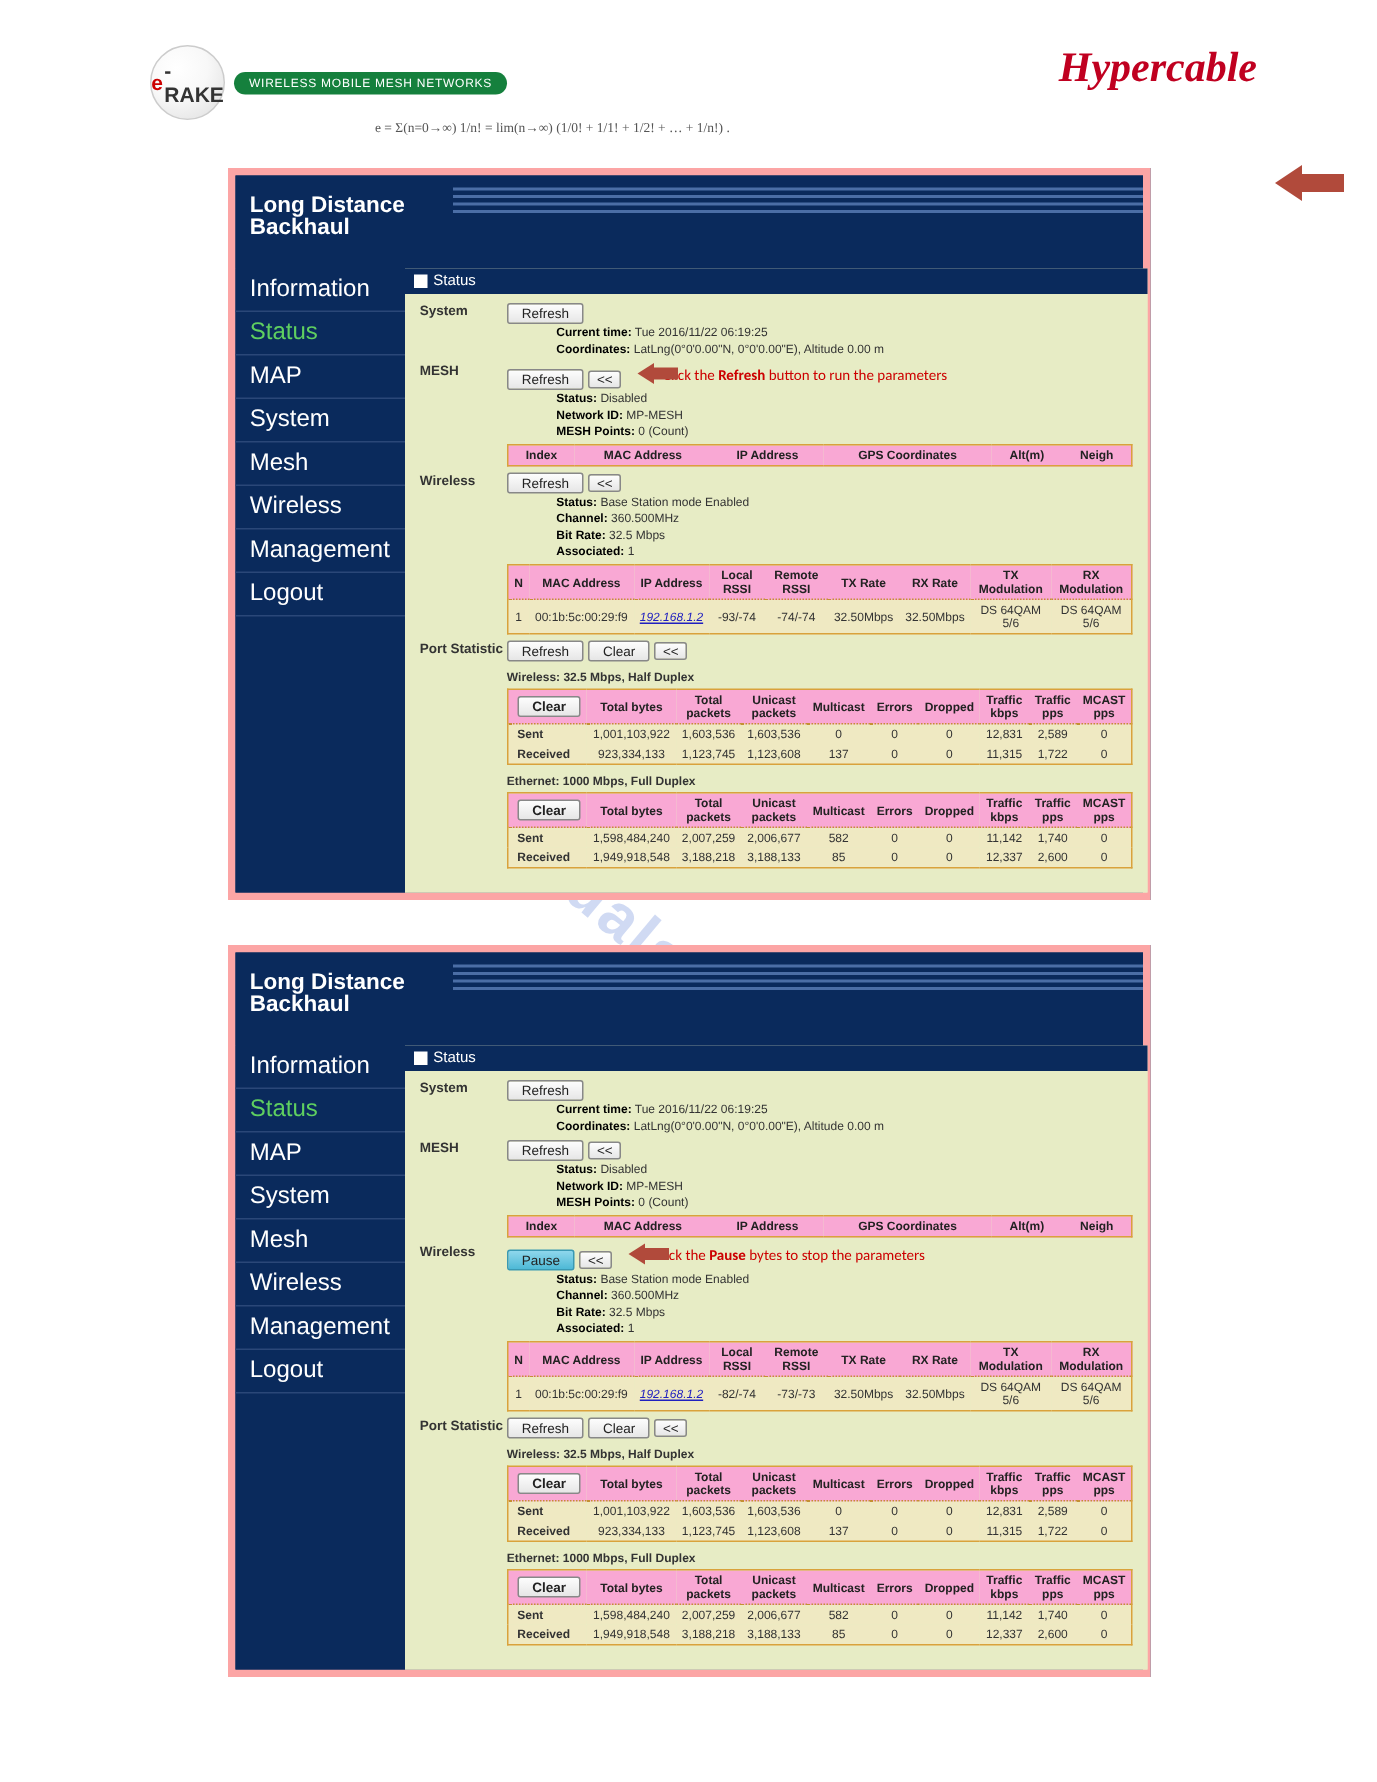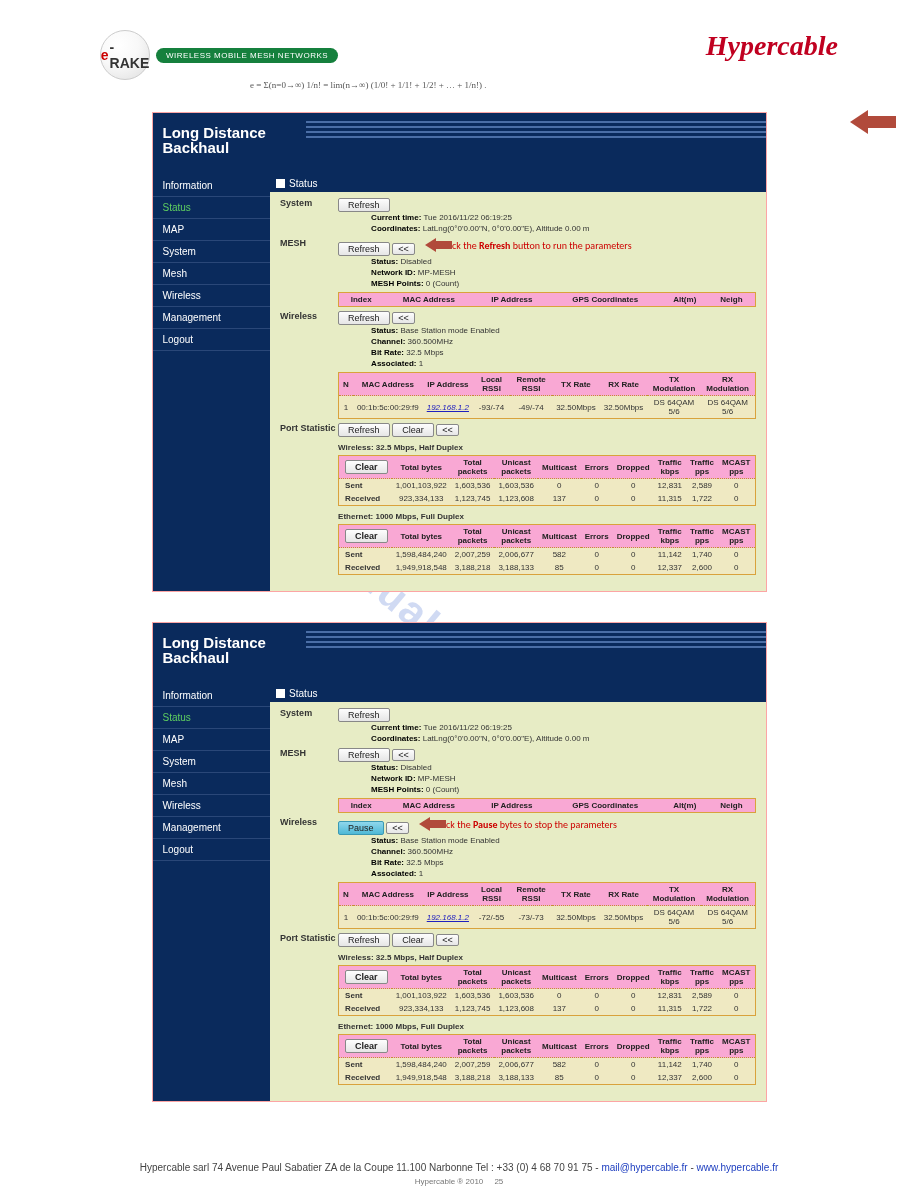--- a/index.html
+++ b/index.html
@@ -58,37 +58,37 @@
   }
   .arrow-left.small {
     border-top-width: 7px; border-bottom-width: 7px; border-right-width: 11px;
   }
   .arrow-left.small::after { width: 16px; height: 8px; left: 11px; top: -4px; }
 
   
   .app {
     width: 615px; margin: 12px auto 30px auto;
     background: #0a2a5c;
-    border: 1px solid #fca5a5;
+    border: 5px solid #fca5a5;
     position: relative;
   }
   .app-header {
     background: #0a2a5c; color: #fff; padding: 12px 10px 20px 10px;
     font-family: Arial; font-weight: bold; font-size: 15px;
     line-height: 15px;
   }
   .app-header .stripes {
     position: absolute; right: 0; top: 8px; width: 460px;
   }
   .app-header .stripes div { height: 2px; background: #4b6ea6; margin-bottom: 3px; }
   .app-body { display: flex; }
   .sidebar { width: 135px; background: #0a2a5c; }
   .nav-item {
     display: block; padding: 5px 10px; color: #fff;
-    border-bottom: 1px solid #2a4778; font-size: 10px;
+    border-bottom: 1px solid #2a4778; font-size: 16px;
   }
   .nav-item.active { color: #5fcf60; }
   .content-wrap { flex: 1; background: #e7ecc5; }
   .content-titlebar {
     background: #0a2a5c; color: #fff; font-size: 10px;
     padding: 3px 6px; display: flex; align-items: center; gap: 4px;
   }
   .content-titlebar .sq { width: 9px; height: 9px; background: #fff; display: inline-block; }
   .content { padding: 6px 10px 12px 10px; font-size: 9px; color: #333; background: #e7ecc5; }
   .row { display: flex; margin-bottom: 4px; }
@@ -249,21 +249,21 @@
                 <th>TX Modulation</th>
                 <th>RX Modulation</th>
               </tr>
                 </thead>
               <tbody>
                   <tr class="datarow">
                 <td>1</td>
                 <td>00:1b:5c:00:29:f9</td>
                 <td><span class="ip-link">192.168.1.2</span></td>
                 <td>-93/-74</td>
-                <td>-49/-74</td>
+                <td>-74/-74</td>
                 <td>32.50Mbps</td>
                 <td>32.50Mbps</td>
                 <td>DS 64QAM 5/6</td>
                 <td>DS 64QAM 5/6</td>
               </tr>
                 </tbody>
             </table>
           </div>
         </div>
 
@@ -458,21 +458,21 @@
                     <th>RX Rate</th>
                     <th>TX Modulation</th>
                     <th>RX Modulation</th>
               </tr>
                 </thead>
               <tbody>
                   <tr class="datarow">
                 <td>1</td>
                 <td>00:1b:5c:00:29:f9</td>
                 <td><span class="ip-link">192.168.1.2</span></td>
-                <td>-72/-55</td>
+                <td>-82/-74</td>
                 <td>-73/-73</td>
                 <td>32.50Mbps</td>
                 <td>32.50Mbps</td>
                 <td>DS 64QAM 5/6</td>
                 <td>DS 64QAM 5/6</td>
               </tr>
                 </tbody>
             </table>
           </div>
         </div>
@@ -570,20 +570,13 @@
               </tbody>
             </table>
           </div>
         </div>
       </div>
     </div>
   </div>
 </div>
 
 <div class="footer">
-  <div>
-    <span>Hypercable </span><span>sarl 74 Avenue Paul Sabatier ZA de la Coupe 11.100 Narbonne Tel : +33 (0) 4 68 70 91 75 - </span>
-    <a>mail@hypercable.fr</a>
-    <span> - </span>
-    <a>www.hypercable.fr</a>
-  </div>
-  <div class="small"><span>Hypercable ® 2010</span> &nbsp;&nbsp;&nbsp; <span>25</span></div>
 </div>
 
 </body></html>

